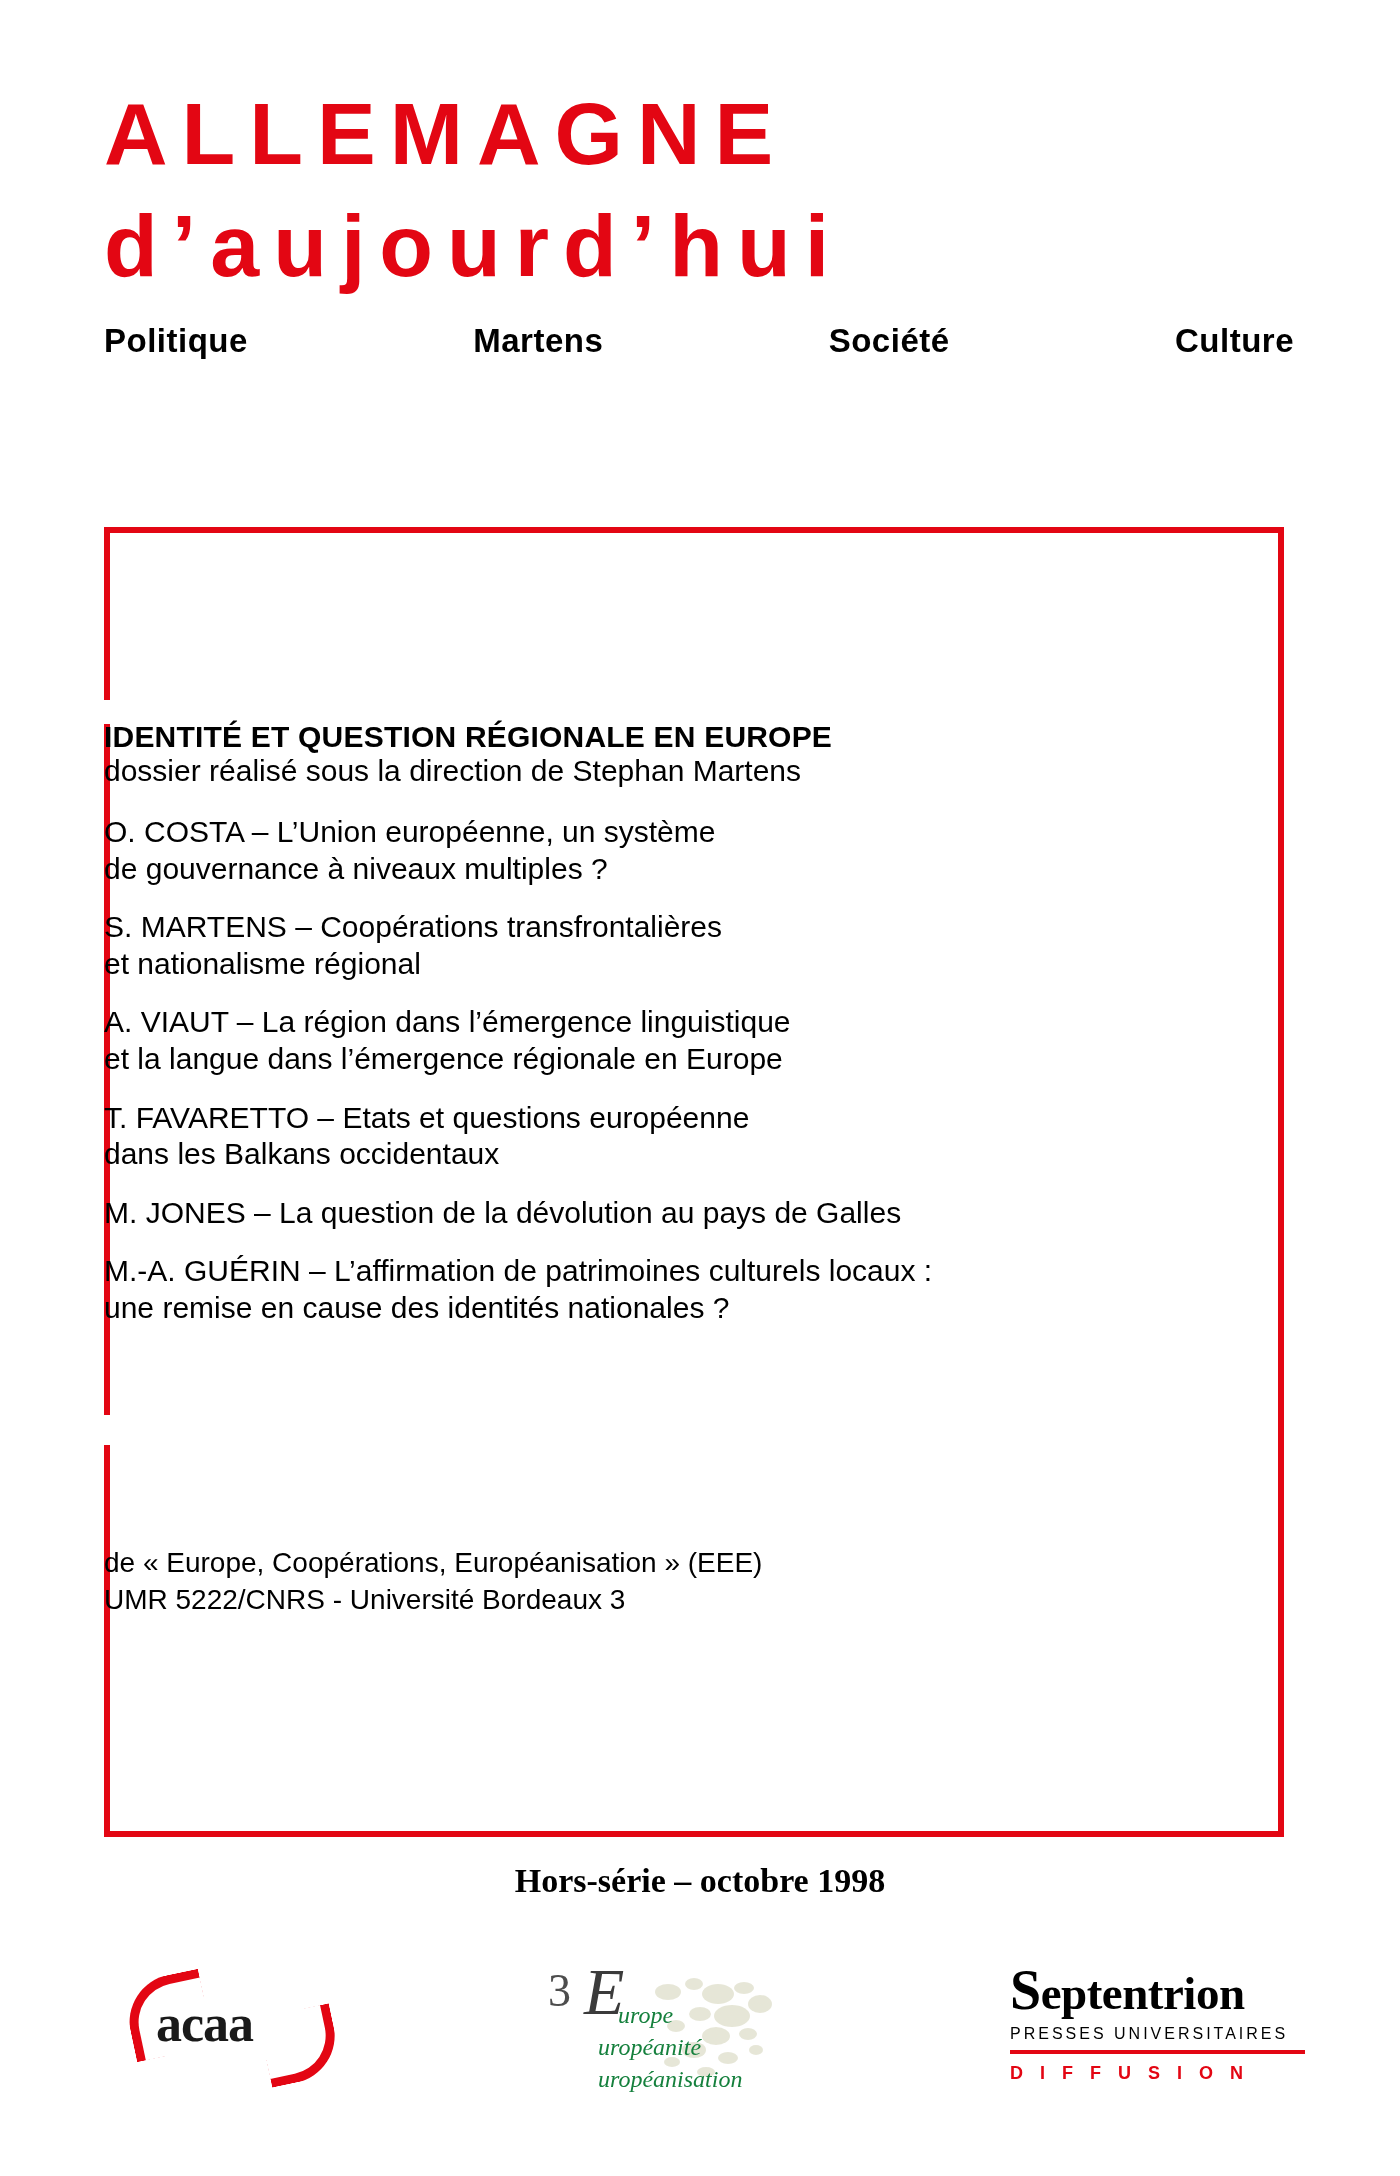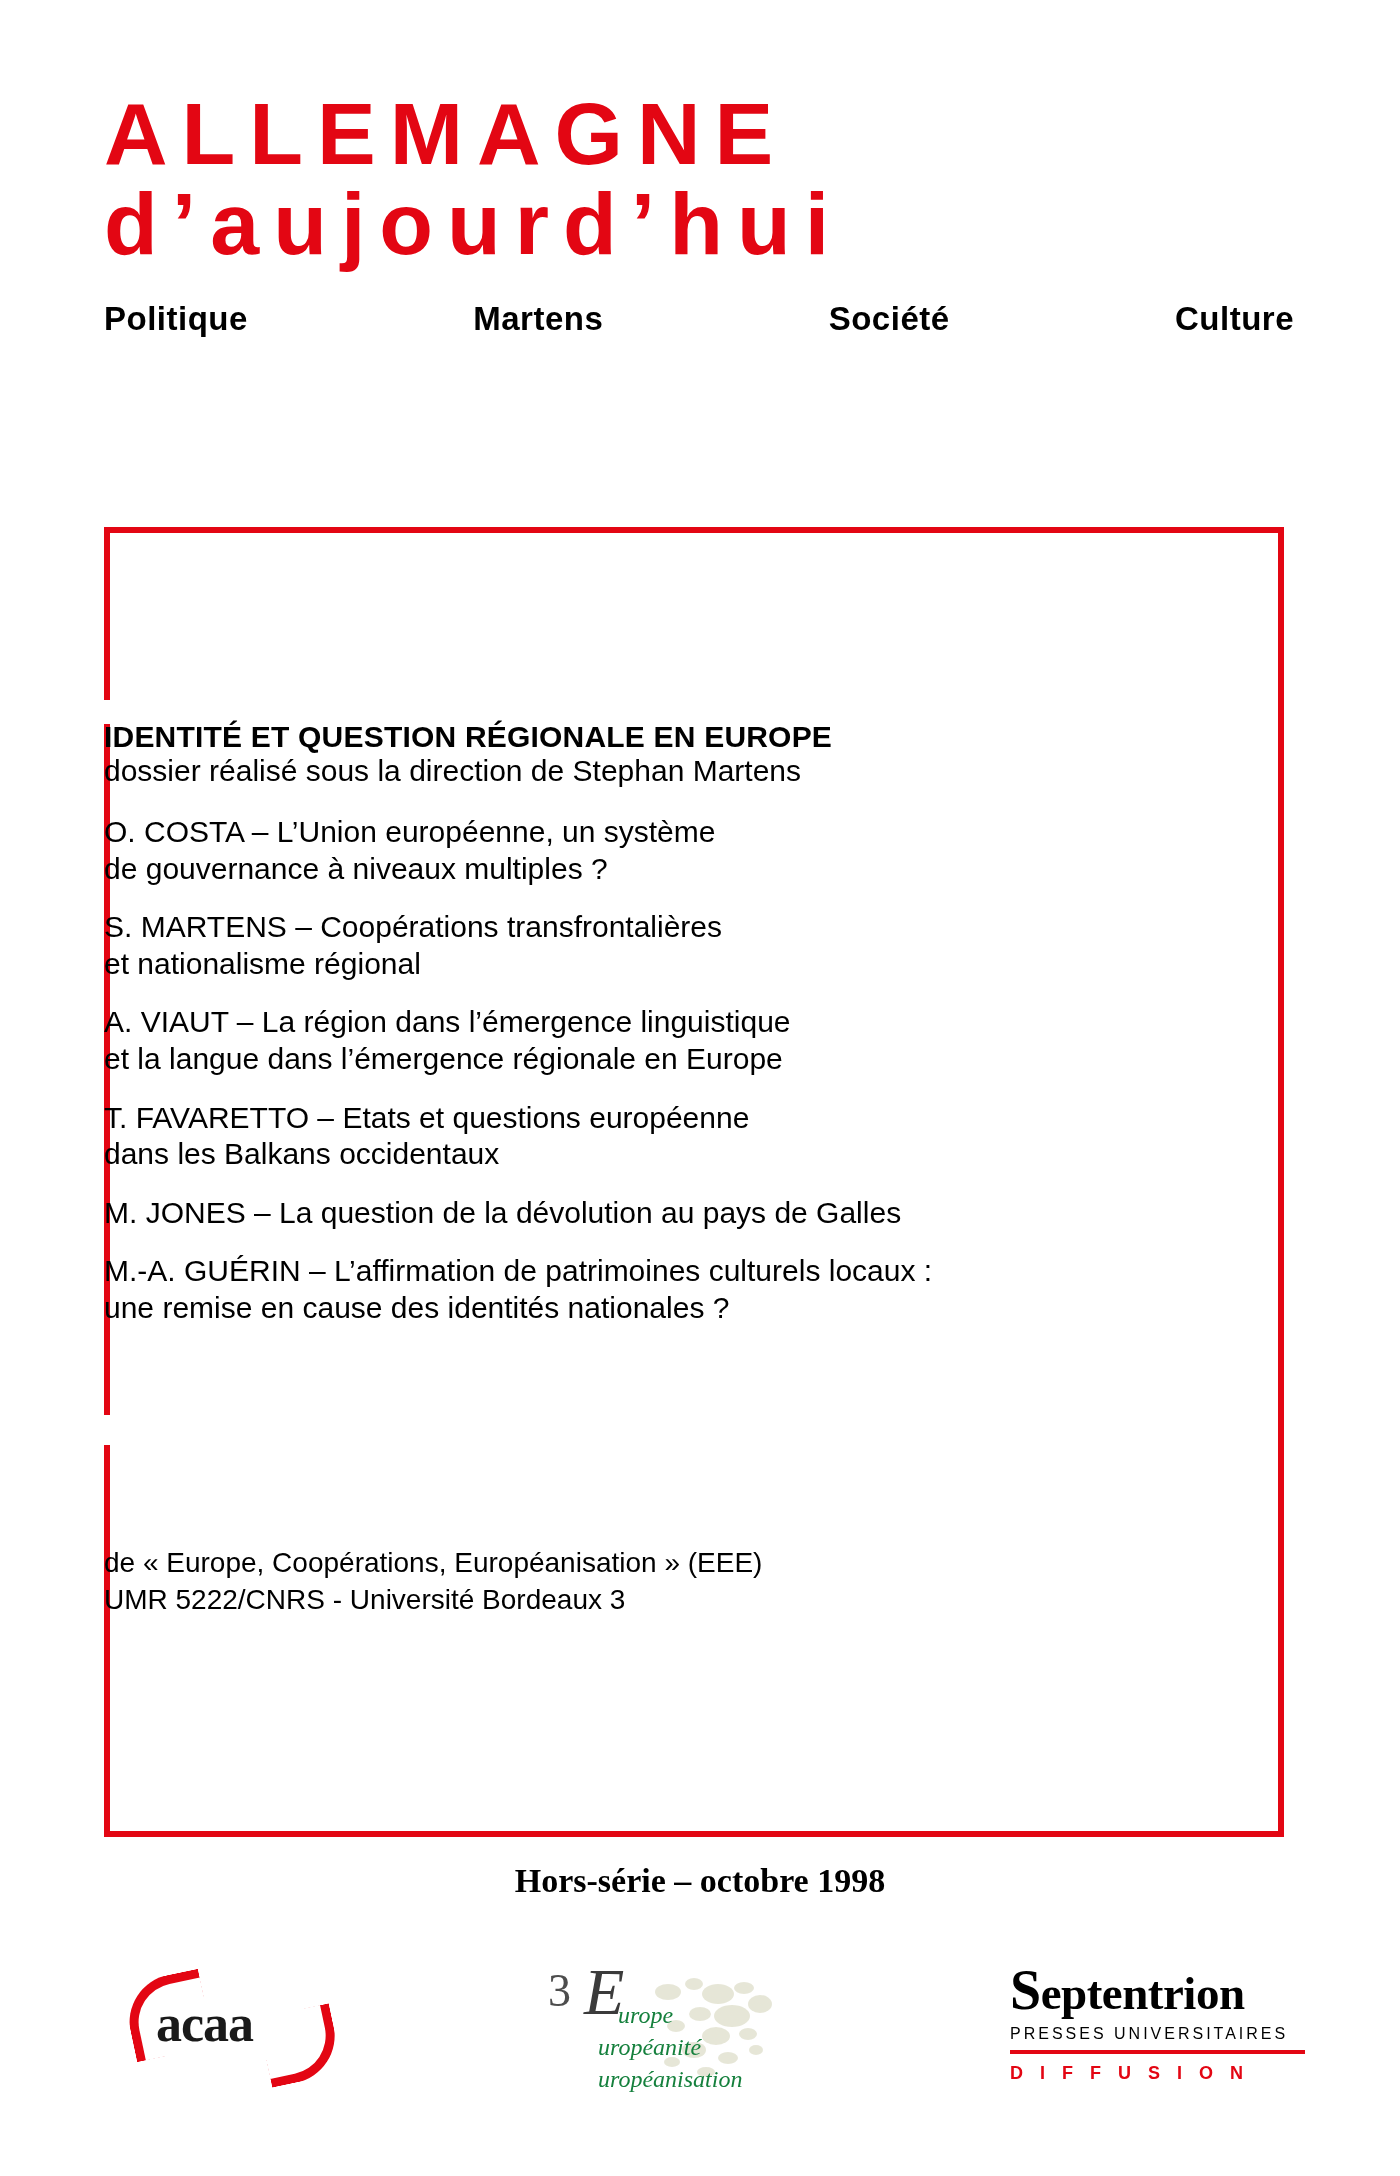--- a/index.html
+++ b/index.html
@@ -36,20 +36,21 @@
     letter-spacing: 14px;
     line-height: 1.0;
     white-space: nowrap;
   }
   .title-line2 {
     color: #e30613;
     font-weight: bold;
     font-size: 88px;
     letter-spacing: 14px;
     line-height: 1.05;
+    margin-top: 22px;
     white-space: nowrap;
   }
   .subjects {
     margin-top: 30px;
     width: 1190px;
     display: flex;
     justify-content: space-between;
     font-weight: bold;
     font-size: 33px;
     color: #000000;

